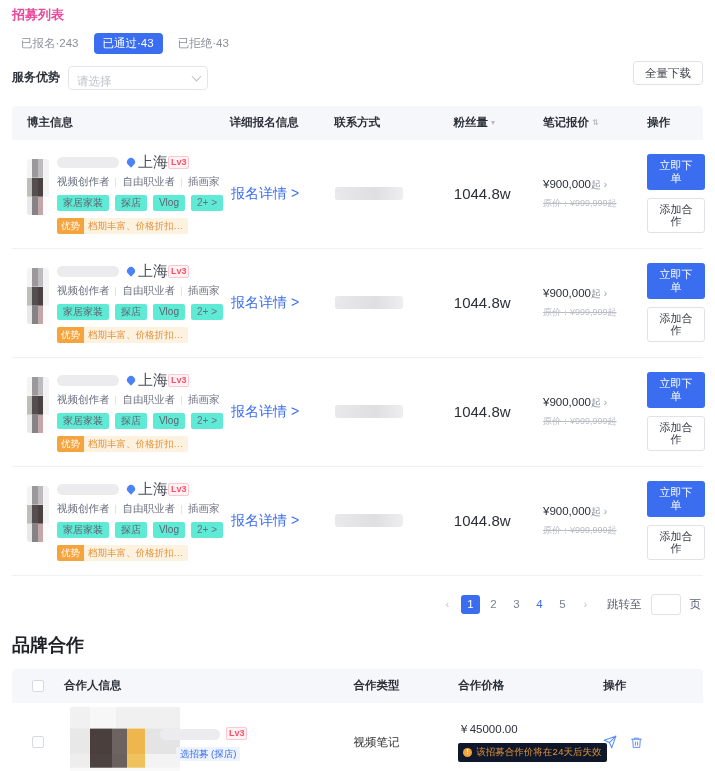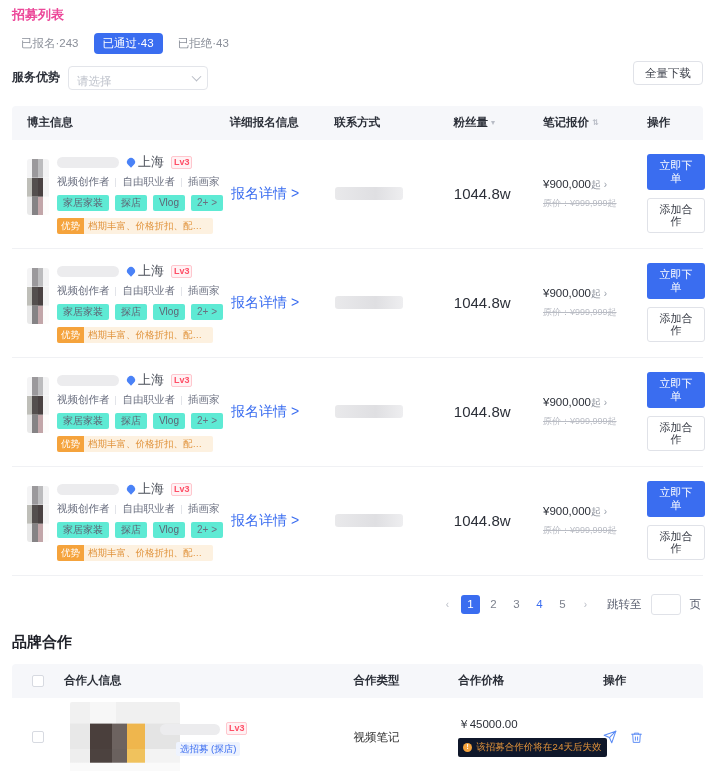--- a/index.html
+++ b/index.html
@@ -135,22 +135,21 @@
   }
   .binfo { padding-top: 2px; }
   .brow1 { display: flex; align-items: center; height: 14px; }
   .namebar {
     width: 62px; height: 11px; border-radius: 6px;
     background: #ececee;
     margin-right: 8px;
   }
   .loc {
     display: flex; align-items: center;
-    font-size: 13px; color: #4a4f59;
-    margin-right: 7px;
+    font-size: 15px; color: #4a4f59;
   }
   .pin {
     width: 8px; height: 8px; border-radius: 50% 50% 50% 0;
     background: #4a82f7; transform: rotate(-45deg);
     margin-right: 3px;
   }
   .lv {
     font-size: 9px; color: #ff4f67;
     border: 1px solid #ffc7ce; background: #fff2f4;
     border-radius: 2px; padding: 0 2px; line-height: 11px;
@@ -170,21 +169,21 @@
     font-size: 10px; color: #5e6373;
     background: #5eead4; border-radius: 2px;
     padding: 2px 6px; line-height: 1.15;
     white-space: nowrap;
   }
   .chip.more { color: #6b7080; }
   .advantage {
     display: flex; align-items: stretch;
     margin-top: 7px;
     border-radius: 2px; overflow: hidden;
-    width: 156px;
+    width: 131px;
   }
   .adv-badge {
     background: #f5a33c; color: #fff;
     font-size: 9.5px; padding: 2px 4px;
     line-height: 1.25; white-space: nowrap;
   }
   .adv-text {
     background: #fdf1e0; color: #e0923a;
     font-size: 9.5px; padding: 2px 4px;
     line-height: 1.25; white-space: nowrap;
@@ -242,21 +241,21 @@
   .jump-label { margin-left: 8px; color: #5e6373; }
   .jump-input {
     width: 30px; height: 21px;
     border: 1px solid #e0e2e8; border-radius: 3px;
     background: #fff; margin: 0 5px;
   }
   .jump-unit { color: #5e6373; }
 
   
   .brand-title {
-    font-size: 15px; font-weight: bold; color: #1f2129;
+    font-size: 18px; font-weight: bold; color: #1f2129;
     padding: 18px 0 0 12px;
   }
   .btbl { margin: 12px 12px 0 12px; }
   .bthead {
     display: flex; align-items: center;
     background: #f6f7fa; height: 34px;
     border-radius: 4px 4px 0 0;
     font-size: 11.5px; font-weight: bold; color: #2b2f38;
   }
   .bc-check { width: 52px; display: flex; justify-content: center; }

